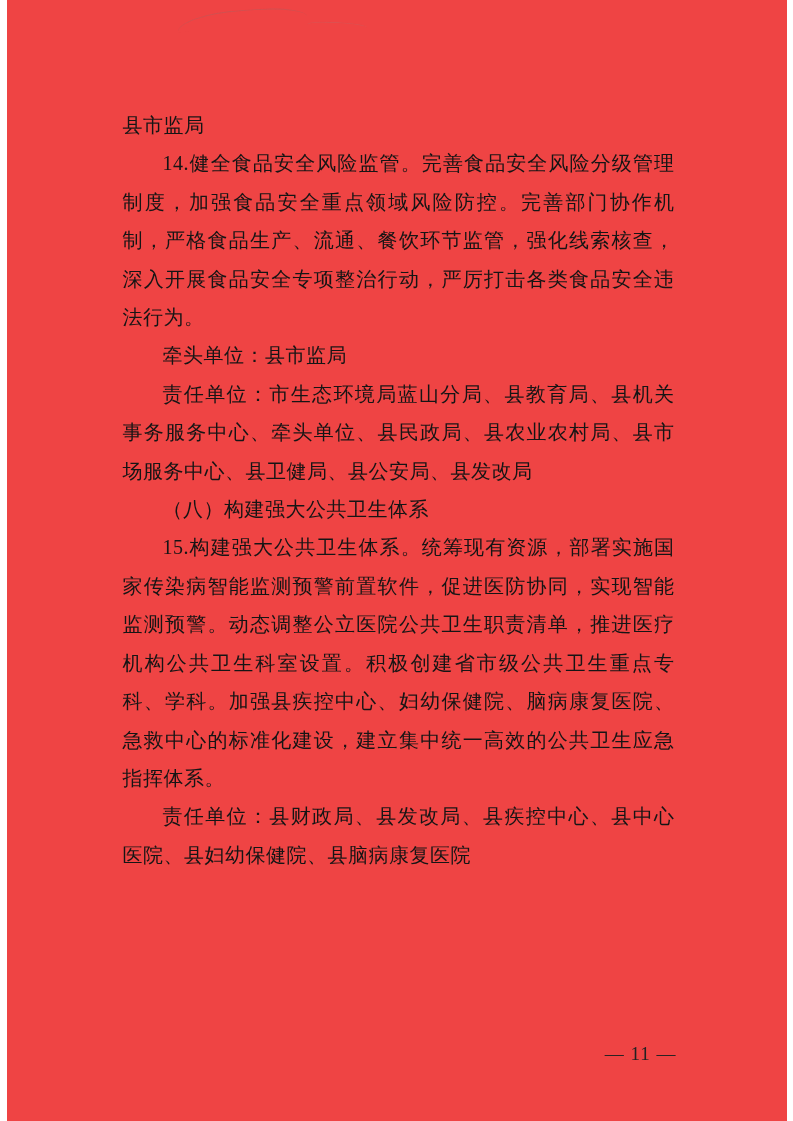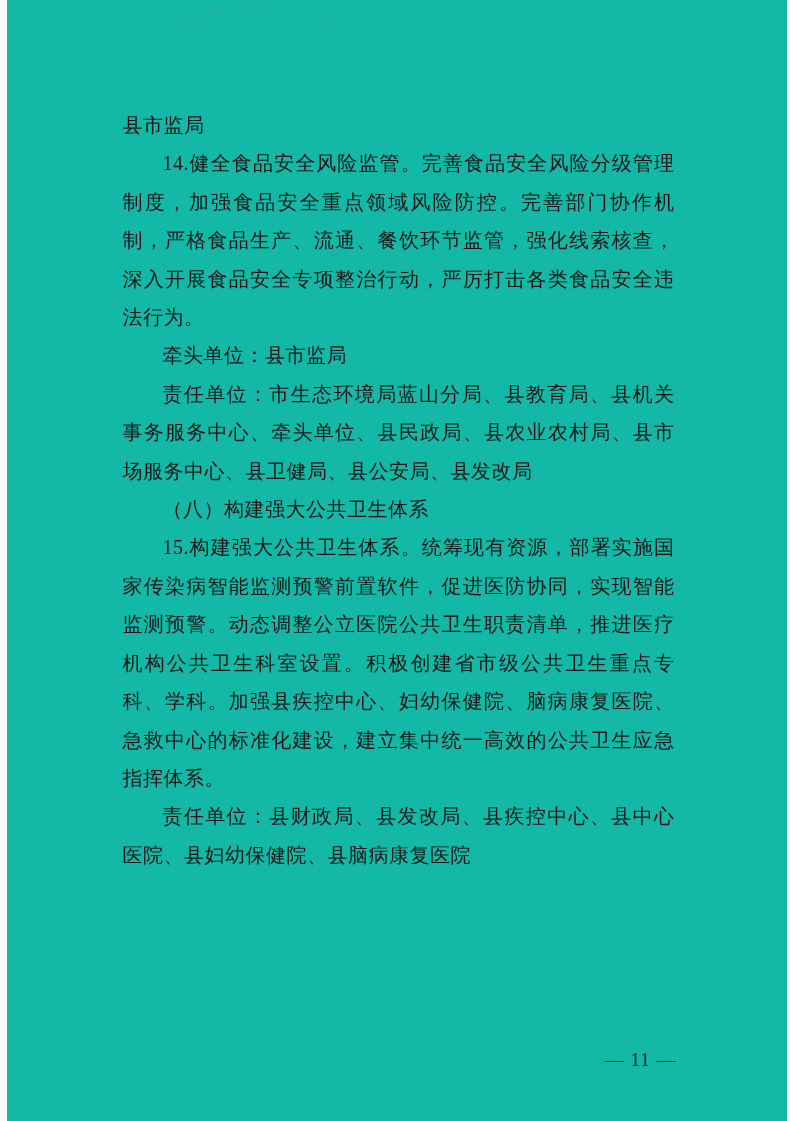--- a/index.html
+++ b/index.html
@@ -3,21 +3,21 @@
   <meta charset="utf-8">
   <style>
     * { box-sizing: border-box; }
     html, body { margin: 0; padding: 0; background: #ffffff; }
 
     .page {
       position: relative;
       width: 780px;
       height: 1121px;
       margin: 0 auto;
-      background: #14b8a6;
+      background: #ef4444;
       font-family: "Liberation Serif", "DejaVu Serif", serif;
       color: #151515;
       padding: 106px 112px 0 116px;
       overflow: hidden;
     }
 
     .page p {
       margin: 0;
       font-size: 20px;
       line-height: 38.4px;
@@ -30,21 +30,21 @@
     .indent { text-indent: 2em; }
 
     .bold-lead,
     .section-heading {
       font-weight: 400;
     }
 
     .page-number {
       position: absolute;
       right: 110px;
-      bottom: 50px;
+      bottom: 56px;
       font-size: 19px;
       letter-spacing: 1px;
       color: #222;
     }
 
     
     .scan-artifact-1 {
       position: absolute;
       top: 10px; left: 170px;
       width: 130px; height: 18px;

